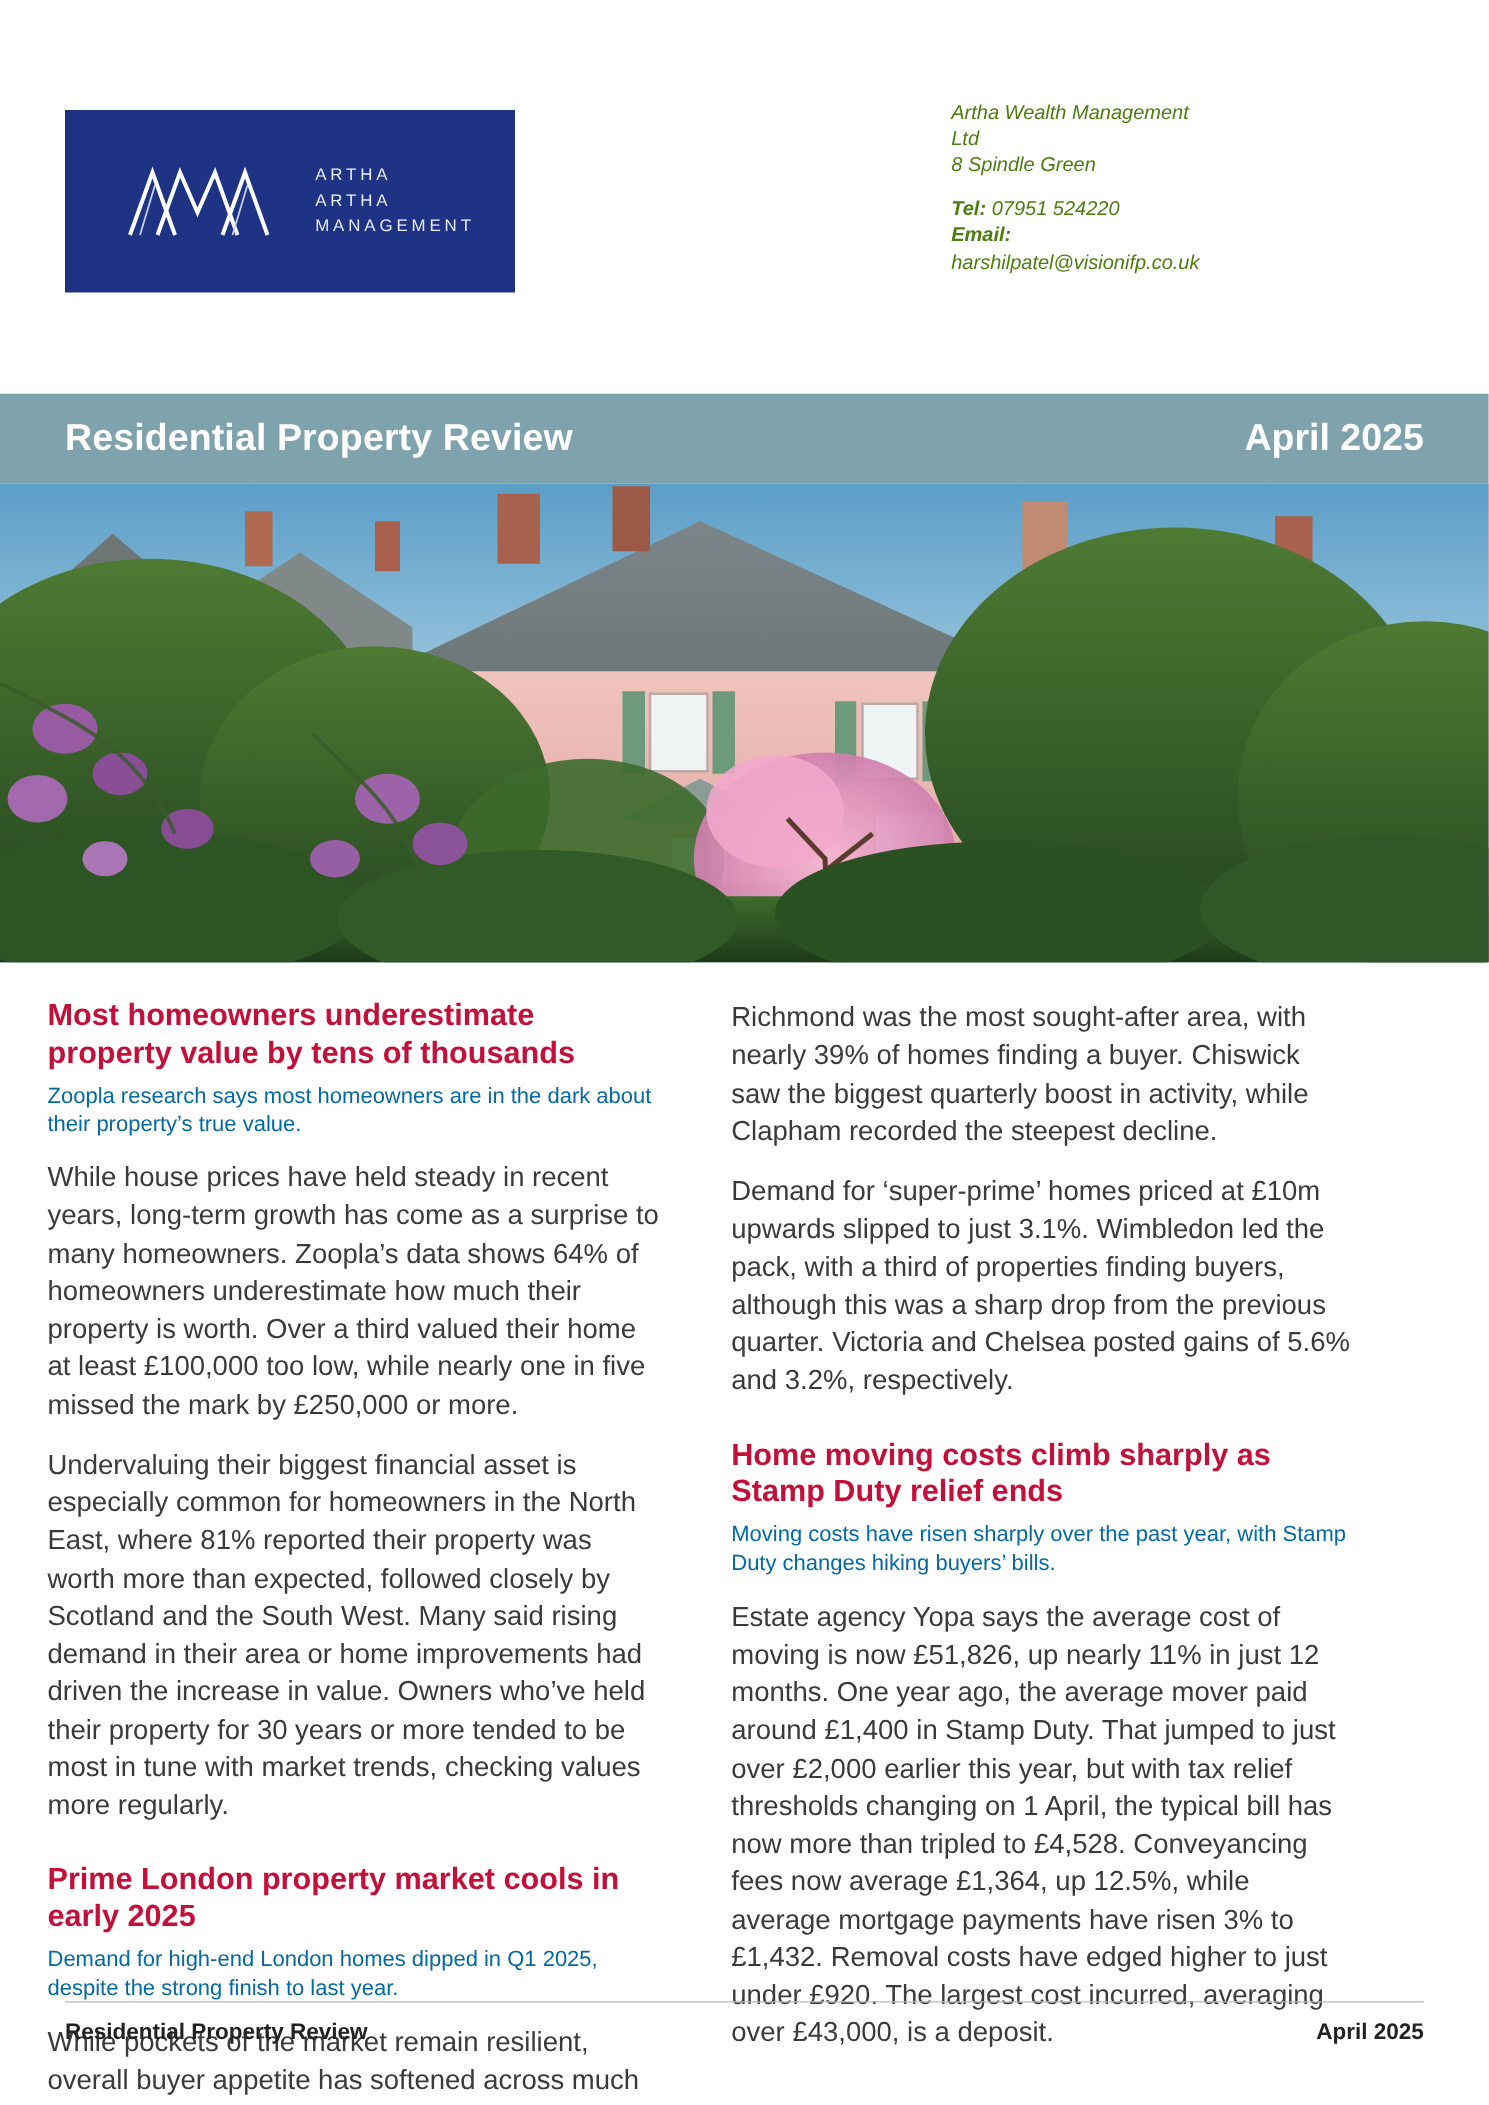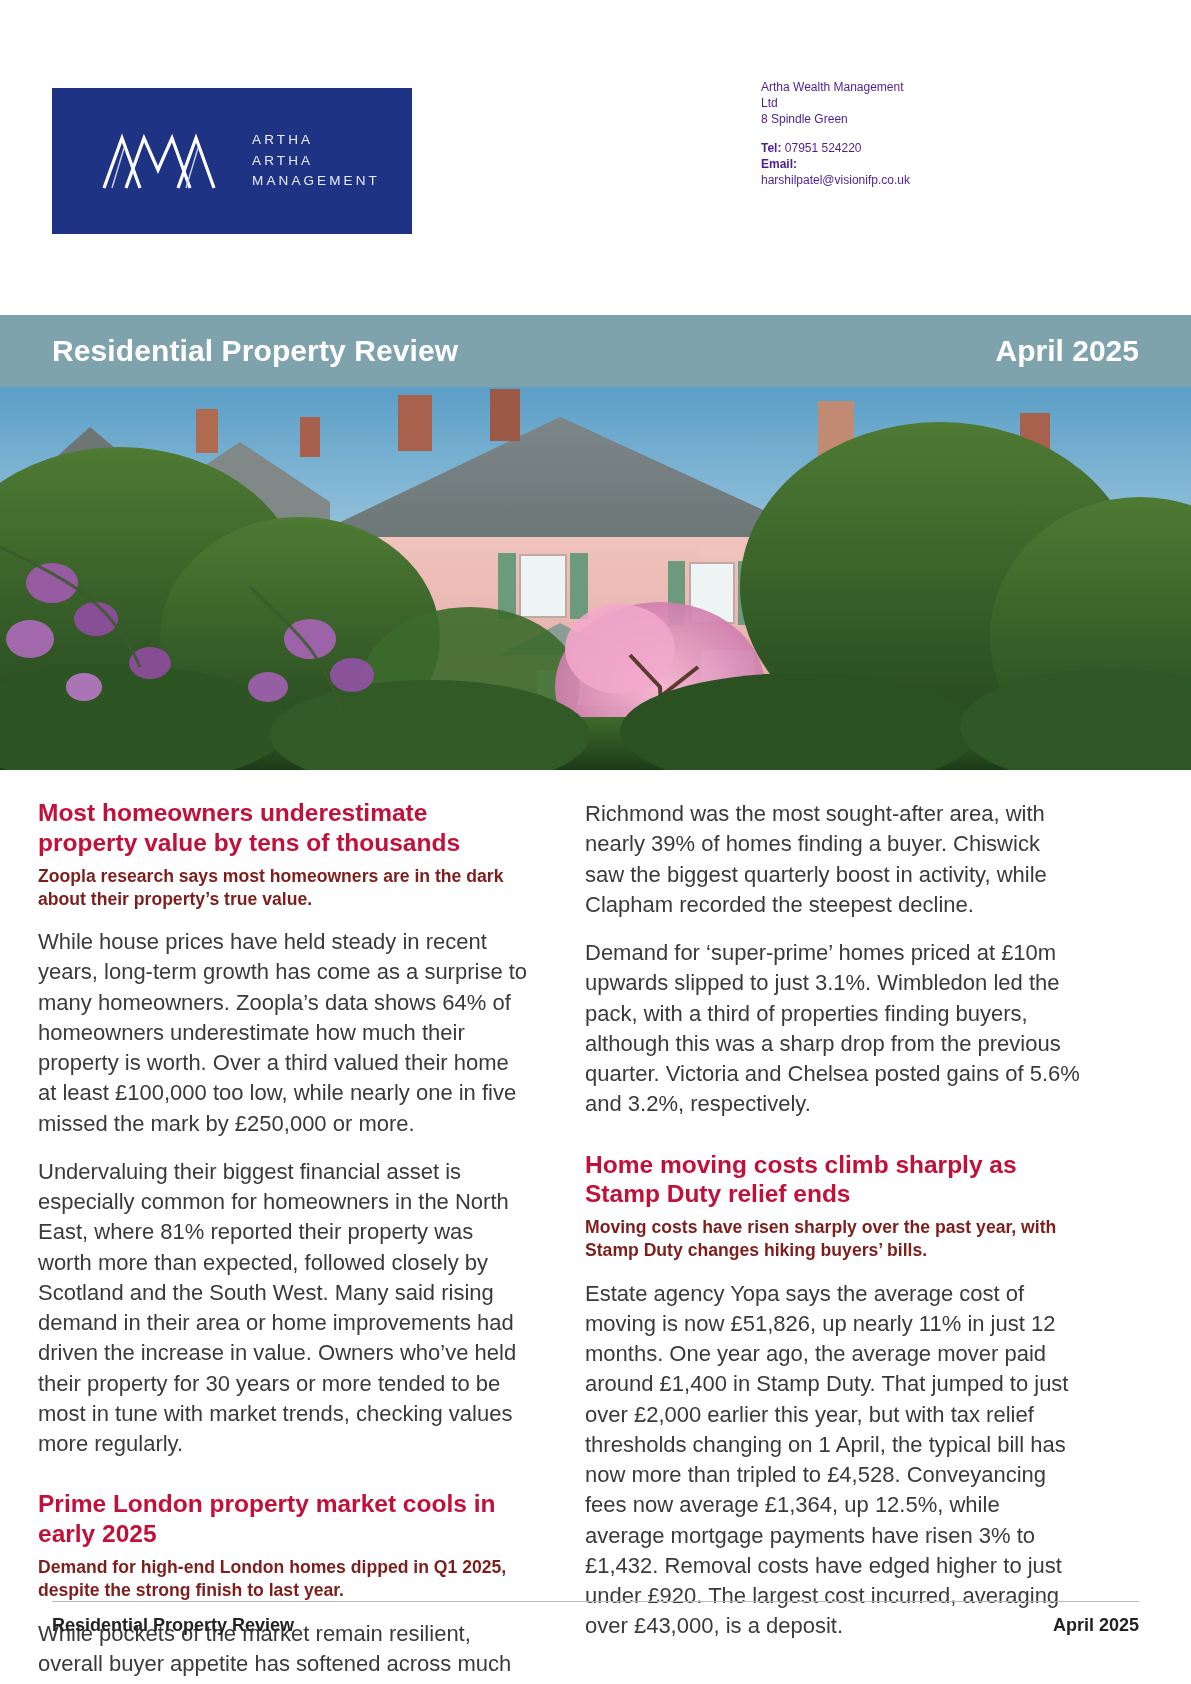--- a/index.html
+++ b/index.html
@@ -22,21 +22,21 @@
   }
   .logo-inner { display: flex; align-items: center; gap: 24px; transform: translateX(8px); }
   .logo-mark { width: 128px; height: 62px; display:block; }
   .logo-words {
     color: #e8ecf8; font-size: 13.5px; line-height: 1.55;
     letter-spacing: 3.1px; font-weight: 400;
   }
 
   .contact {
     position: absolute; right: 0px; top: 80px; width: 430px;
-    color: #4c1d95; font-size: 12px; line-height: 1.32;
+    color: #4d7c0f; font-size: 16px; line-height: 1.32; font-style: italic;
   }
   .contact .line { white-space: nowrap; }
   .contact .gap { height: 14px; }
   .contact b { font-weight: bold; }
   .contact .email-addr { display: block; }
 
   
   .banner {
     position: absolute; left: 0; top: 315px; width: 1191px; height: 72px;
     background: #7fa3ad;
@@ -60,21 +60,21 @@
   }
   .columns { display: flex; gap: 52px; }
   .col { width: 495px; }
 
   h2.section-head {
     color: #c2103a; font-size: 24.5px; line-height: 1.22; font-weight: bold;
     margin-top: 30px; margin-bottom: 7px;
   }
   .col > h2.section-head:first-child { margin-top: 28px; }
   p.standfirst {
-    color: #7f1d1d; font-size: 17.6px; line-height: 1.32; font-weight: bold;
+    color: #0369a1; font-size: 17.6px; line-height: 1.32; font-weight: normal;
     margin-bottom: 16px;
   }
   p.body-text {
     color: #3a3a3a; font-size: 22px; line-height: 1.375;
     margin-bottom: 18px;
   }
   p.body-text.quote-para { margin-bottom: 0; }
   .quote-em { font-style: italic; font-weight: bold; color: #2e2e2e; }
 
   .col.right { padding-top: 1px; }

